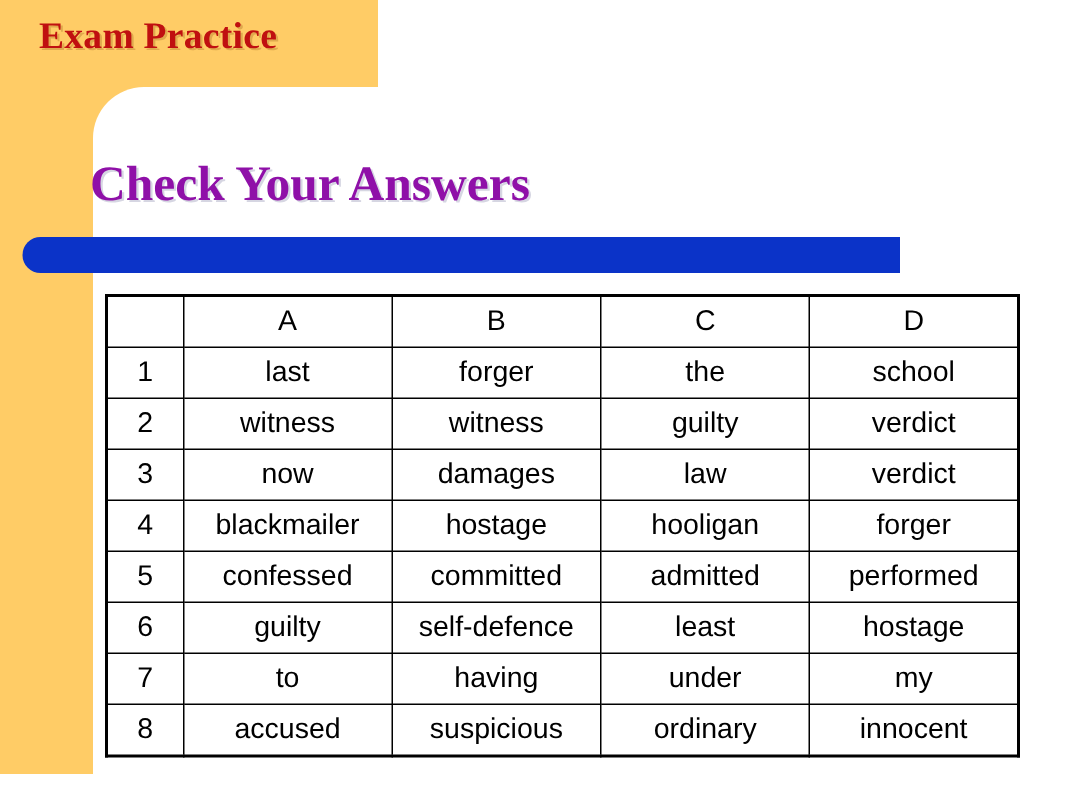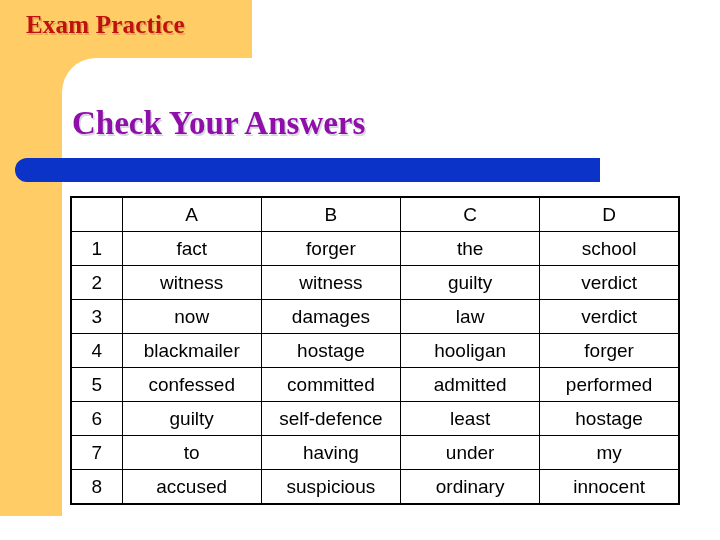--- a/index.html
+++ b/index.html
@@ -71,21 +71,21 @@
     font-weight: bold;
     font-size: 25px;
     letter-spacing: 0.2px;
     color: #c01010;
     text-shadow: 1.5px 1.5px 0 rgba(150, 90, 20, 0.30);
     white-space: nowrap;
   }
 
   .slide-heading {
     position: absolute;
-    left: 72px;
+    left: 60px;
     top: 105px;
     font-family: "Liberation Serif", serif;
     font-weight: bold;
     font-size: 33px;
     color: #8f10a8;
     text-shadow: 1.5px 1.5px 0 rgba(120, 120, 160, 0.30);
     white-space: nowrap;
   }
 
   
@@ -174,21 +174,21 @@
           <th class="col-head"></th>
           <th class="col-head">A</th>
           <th class="col-head">B</th>
           <th class="col-head">C</th>
           <th class="col-head">D</th>
         </tr>
       </thead>
       <tbody id="answers-body">
           <tr>
             <td class="row-num">1</td>
-            <td class="answer-option">fact</td>
+            <td class="answer-option">last</td>
             <td class="answer-correct">forger</td>
             <td class="answer-option">the</td>
             <td class="answer-option">school</td>
           </tr>
           <tr>
             <td class="row-num">2</td>
             <td class="answer-correct">witness</td>
             <td class="answer-option">witness</td>
             <td class="answer-option">guilty</td>
             <td class="answer-option">verdict</td>

